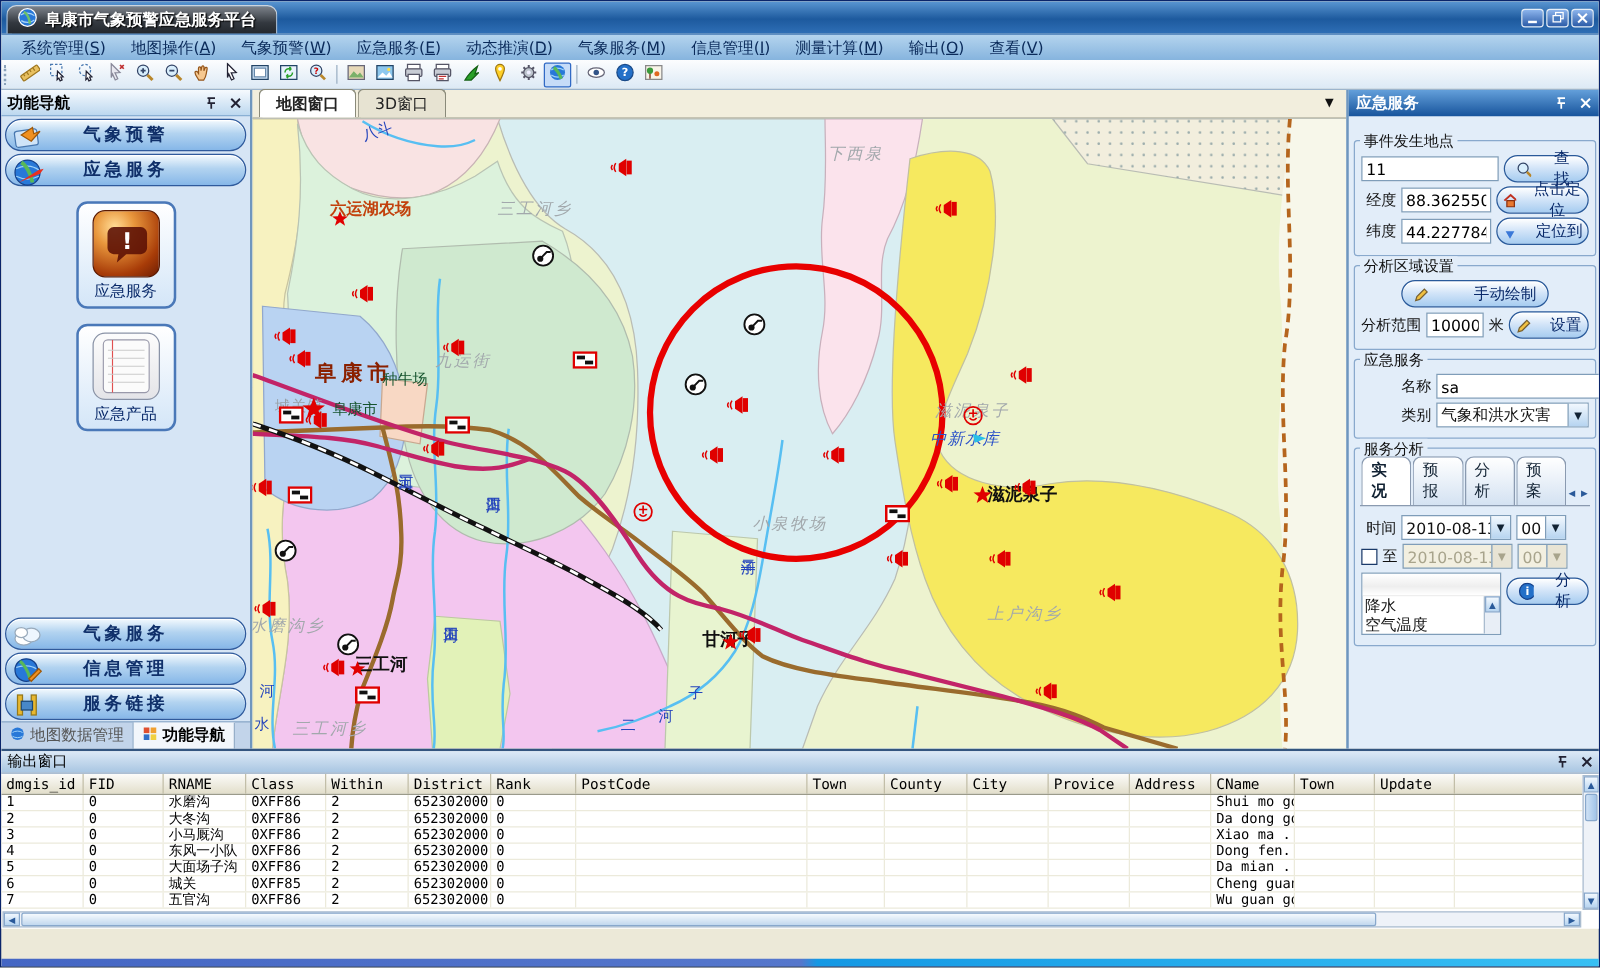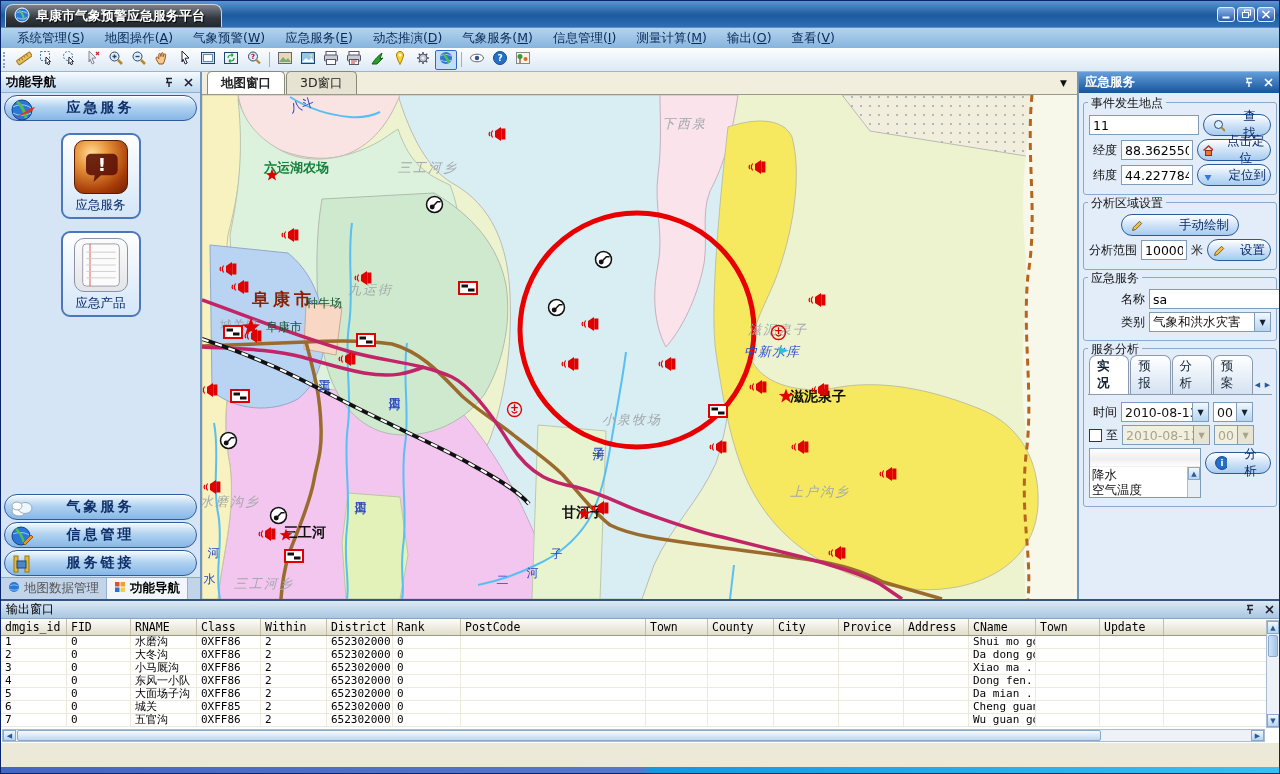--- a/index.html
+++ b/index.html
@@ -40,34 +40,34 @@
   .nav-tab.active{background:#f2f6fb;color:#000;font-weight:bold}
   
   .mapzone{position:absolute;left:201px;top:0;width:875px;height:527px;display:flex;flex-direction:column}
   .maptabs{height:23px;background:#f2eedd;border-bottom:1px solid #9a9a8a;display:flex;align-items:flex-end;padding-left:5px;flex:0 0 auto}
   .maptab{padding:3px 13px 2px;font-size:12.5px;border:1px solid #8a8a7a;border-bottom:none;border-radius:5px 5px 0 0;background:#e7e3d2;margin-right:1px;color:#222}
   .maptab.active{background:#fff;font-weight:bold}
   .mt-caret{margin-left:auto;margin-right:10px;align-self:center;font-size:9px;color:#111}
   .mapcanvas{position:relative;flex:1;overflow:hidden;background:#d9eef2}
   .basemap{position:absolute;left:0;top:0}
   .map-label{position:absolute;white-space:nowrap;pointer-events:none;line-height:1.05}
-  .ml-town{font-size:13px;font-weight:bold;color:#15803d}
+  .ml-town{font-size:13px;font-weight:bold;color:#c2410c}
   .ml-town2{font-size:14px;font-weight:bold;color:#101010}
   .ml-city{font-size:17px;font-weight:bold;color:#8a2000;letter-spacing:4px}
   .ml-area{font-size:13px;font-style:italic;color:#a2a8ac;letter-spacing:2px}
   .ml-area2{font-size:12px;color:#98a0a8;letter-spacing:1px}
   .ml-pink{font-size:12px;color:#14532d}
   .ml-water{font-size:13px;font-style:italic;color:#2a50c8;letter-spacing:1px}
   .ml-river{font-size:12px;color:#2444bc;writing-mode:vertical-rl;text-orientation:upright}
   .ml-riverh{font-size:12px;color:#2444bc;transform:rotate(-16deg)}
   .marker{position:absolute;pointer-events:none}
   
   .servicepanel{position:absolute;right:0;top:0;width:204px;height:527px;background:#e2edf9;border-left:2px solid #6f96be;display:flex;flex-direction:column;font-size:12px;color:#111}
   .sp-header{height:21px;background:linear-gradient(#639fda,#17549c);color:#fff;font-weight:bold;display:flex;align-items:center;padding:0 6px;font-size:12.5px;flex:0 0 auto}
-  .sp-body{flex:1;overflow:hidden;padding:2px 3px 0}
+  .sp-body{flex:1;overflow:hidden;padding:12px 3px 0}
   .grp{position:relative;border:1px solid #89a9cd;border-radius:3px;margin:7px 1px 0;padding:8px 4px 5px}
   .gtitle{position:absolute;top:-8px;left:4px;background:#e2edf9;padding:0 3px;font-size:12px}
   .r{display:flex;align-items:center;gap:4px;margin:3px 1px}
   .lab{text-align:right;flex:0 0 auto}
   .xpinput{border:1px solid #7f9db9;background:#fff;font-size:12.5px;height:20px;padding:0 3px;font-family:inherit}
   .xpbtn{display:inline-flex;align-items:center;justify-content:space-between;gap:13px;border:1px solid #2a5a9a;border-radius:11px;background:linear-gradient(#ffffff,#d2e4f8 48%,#a6ccf0);color:#0a2a6a;font-size:12.5px;height:22px;padding:0 9px;font-family:inherit;box-shadow:inset 0 1px 0 #fff}
   .loclist{border:1px solid #7f9db9;background:#f1eedd;height:94px;margin:3px 1px}
   .loclist-h{height:17px;border-bottom:1px solid #c6c2aa;padding:1px 4px;background:linear-gradient(#faf8ee,#e8e4d0);font-size:12px}
   .xpsel{display:flex;align-items:center;border:1px solid #7f9db9;background:#fff;height:20px}
   .xpsel .val{flex:1;padding:0 3px;overflow:hidden;white-space:nowrap;font-size:12.5px}
@@ -317,20 +317,29 @@
               </svg>
             </span>
           <span class="hbtn">
               <svg width="9" height="9">
                 <path d="M1 1l7 7M8 1l-7 7" stroke="#223" stroke-width="1.6"></path>
               </svg>
             </span>
         </span>
       </div>
       <div id="nav-top">
+          <div class="acc">
+            <span class="aicon">
+              <svg width="26" height="26" viewBox="0 0 26 26">
+                <rect x="3" y="8" width="18" height="13" rx="2" fill="#cfe4f8" stroke="#4878b0" transform="rotate(-8 12 14)"></rect>
+                <path d="M8 12l9-6 1 5 5-2-7 8z" fill="#f09020" stroke="#a05808"></path>
+              </svg>
+            </span>
+            <span>气象预警</span>
+          </div>
           <div class="acc">
             <span class="aicon">
               <svg width="26" height="26" viewBox="0 0 26 26">
                 <circle cx="13" cy="14" r="10" fill="#2878d8" stroke="#14408a"></circle>
                 <path d="M4 11c5-3 13-3 18 1M4 17c6 3 12 3 18 0" stroke="#9cd0f8" fill="none"></path>
                 <path d="M8 6c4 2 8 10 9 16" stroke="#58b858" stroke-width="3" fill="none"></path>
                 <path d="M6 22l16-10 4-1-3 4z" fill="#e83020"></path>
               </svg>
             </span>
             <span>应急服务</span>

